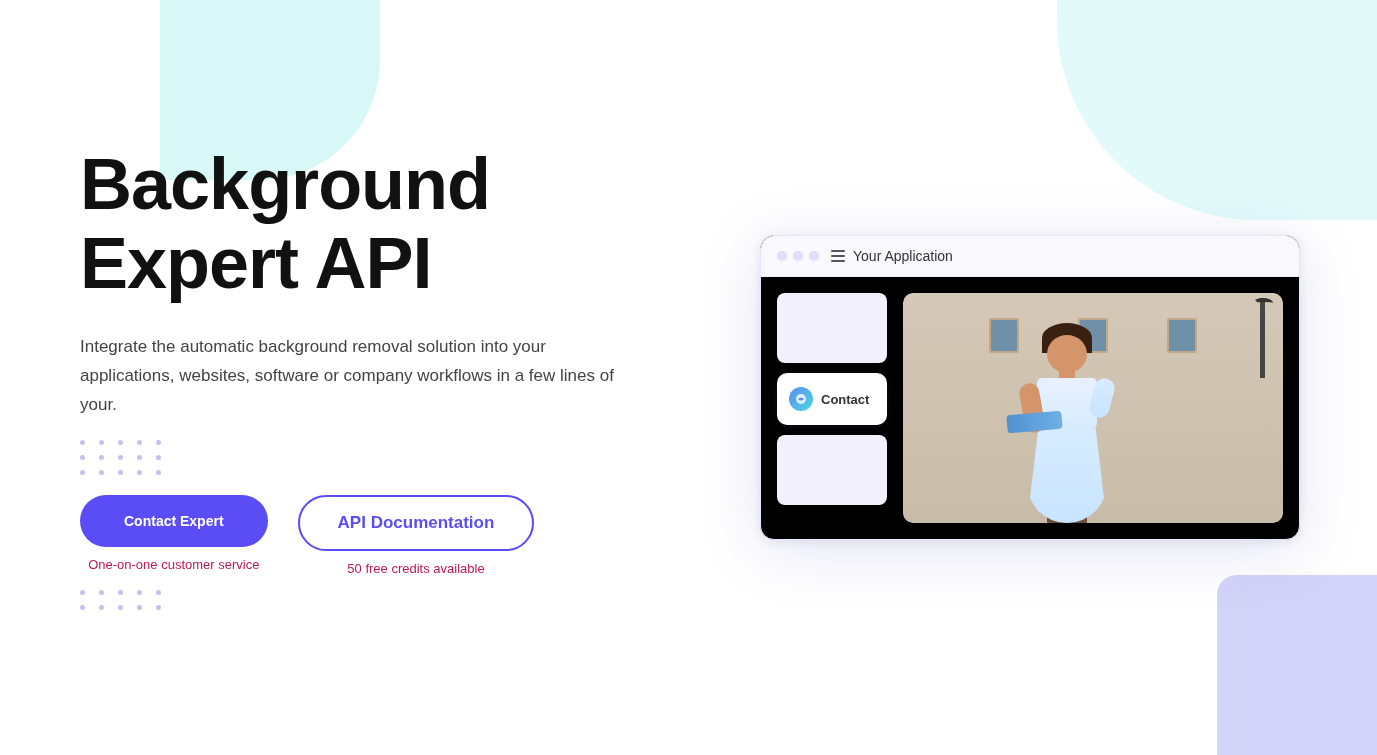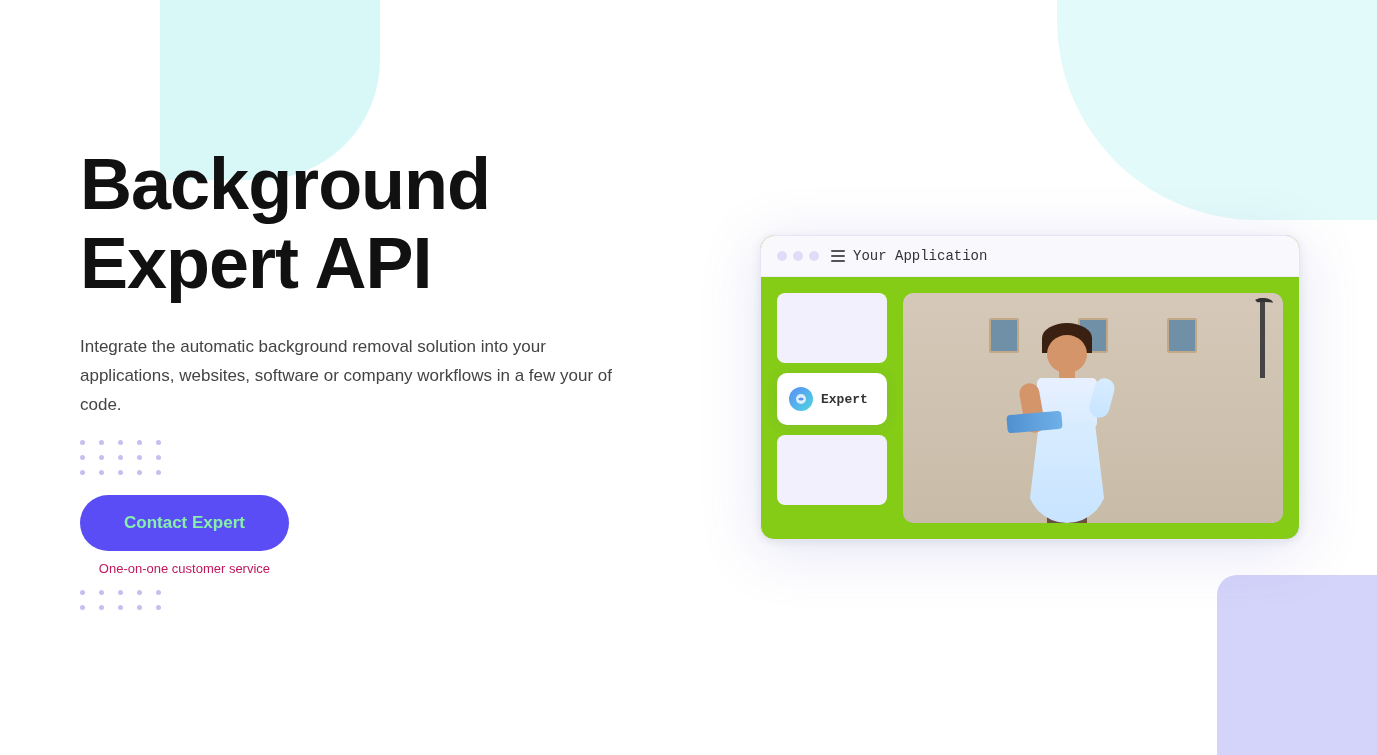--- a/index.html
+++ b/index.html
@@ -114,25 +114,25 @@
 
     .btn-group {
       display: flex;
       flex-direction: column;
       align-items: center;
       gap: 10px;
     }
 
     .btn-contact {
       background: #5b4df5;
-      color: #86efac;
+      color: #ffffff;
       border: none;
       border-radius: 50px;
       padding: 18px 44px;
-      font-size: 17px;
+      font-size: 14px;
       font-weight: 700;
       cursor: pointer;
       white-space: nowrap;
     }
 
     .btn-api {
       background: white;
       color: #5b4df5;
       border: 2.5px solid #5b4df5;
       border-radius: 50px;
@@ -152,27 +152,26 @@
       margin-top: 14px;
     }
 
     
     .right-content {
       flex: 0 0 580px;
       position: relative;
     }
 
     .browser-window {
-      background: #84cc16;
+      background: #000000;
       border-radius: 14px;
       box-shadow: 0 10px 60px rgba(100, 100, 200, 0.18), 0 2px 10px rgba(0,0,0,0.08);
       border: 1.5px solid #e8e4fb;
       overflow: hidden;
       width: 540px;
-      font-family: Liberation Mono, monospace;
     }
 
     .browser-titlebar {
       background: #f8f8fd;
       padding: 12px 16px;
       display: flex;
       align-items: center;
       gap: 12px;
       border-bottom: 1px solid #eeebfb;
     }
@@ -445,21 +444,21 @@
 
 <div class="main-container">
 
   <div class="left-content">
 
     <h1 class="main-title">
       <span>Background</span><br>
       <span>Expert API</span>
     </h1>
 
-    <p class="description">Integrate the automatic background removal solution into your applications, websites, software or company workflows in a few your of code.</p>
+    <p class="description">Integrate the automatic background removal solution into your applications, websites, software or company workflows in a few lines of your.</p>
 
     <div class="dot-pattern">
       <div class="dot-row">
         <div class="dot"></div>
         <div class="dot"></div>
         <div class="dot"></div>
         <div class="dot"></div>
         <div class="dot"></div>
       </div>
       <div class="dot-row">
@@ -478,20 +477,24 @@
       </div>
     </div>
 
     <div class="buttons-row">
 
       <div class="btn-group">
         <button class="btn-contact">Contact Expert</button>
         <span class="btn-sub-text">One-on-one customer service</span>
       </div>
 
+      <div class="btn-group">
+        <button class="btn-api">API Documentation</button>
+        <span class="btn-sub-text">50 free credits available</span>
+      </div>
 
     </div>
 
     <div class="dot-pattern dot-pattern-bottom">
       <div class="dot-row">
         <div class="dot"></div>
         <div class="dot"></div>
         <div class="dot"></div>
         <div class="dot"></div>
         <div class="dot"></div>
@@ -533,21 +536,21 @@
 
           <div class="sidebar-card-empty"></div>
 
           <div class="sidebar-card-picwish">
             <div class="picwish-logo">
               <svg width="14" height="14" viewBox="0 0 14 14" fill="none">
                 <circle cx="7" cy="7" r="5" fill="white" opacity="0.8"></circle>
                 <path d="M4 7 Q7 4 10 7 Q7 10 4 7Z" fill="#5b8df5"></path>
               </svg>
             </div>
-            <span>Expert</span>
+            <span>Contact</span>
           </div>
 
           <div class="sidebar-card-empty2"></div>
 
         </div>
 
         <div class="main-image-area">
 
           <div class="real-photo">
 

